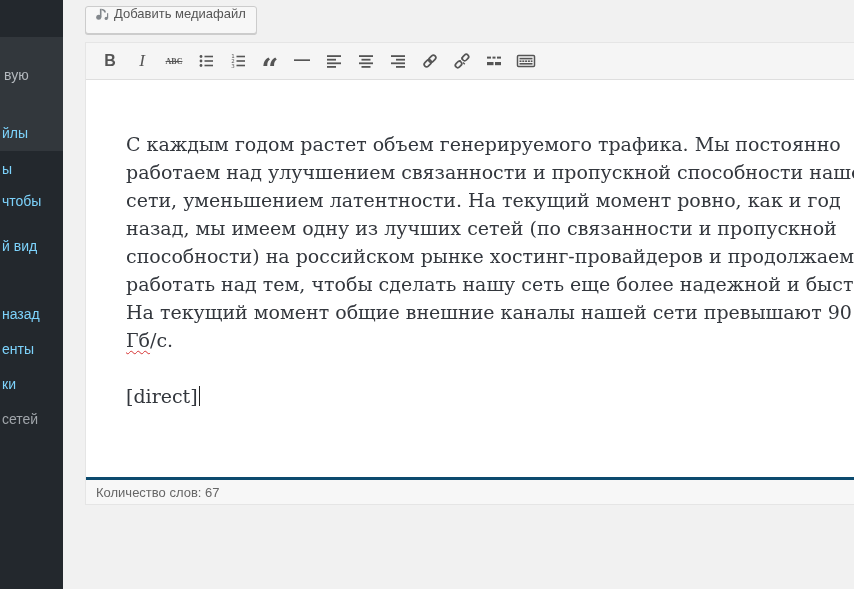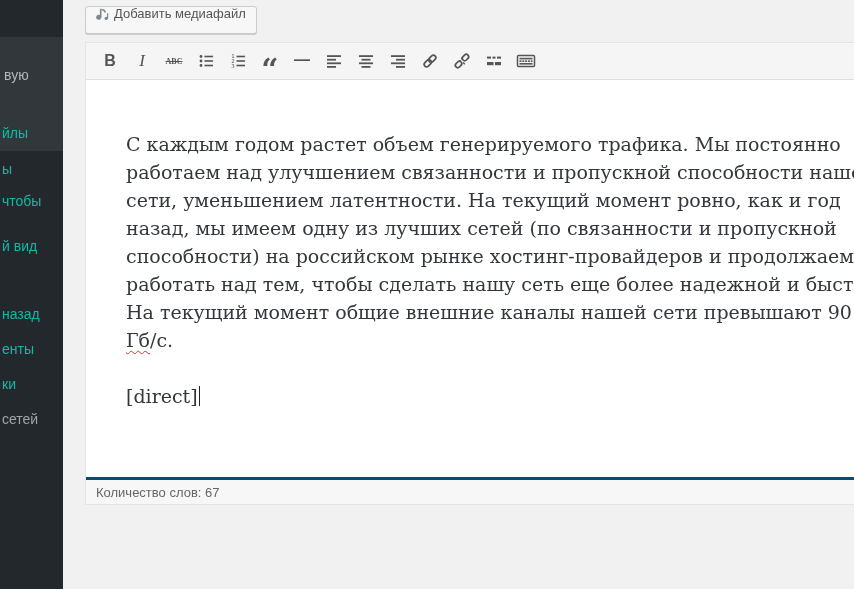--- a/index.html
+++ b/index.html
@@ -4,21 +4,21 @@
 <style>
   * { margin:0; padding:0; box-sizing:border-box; }
   html,body { width:854px; height:589px; }
   body { font-family:"Liberation Sans", sans-serif; }
   .app { position:relative; width:854px; height:589px; background:#f1f1f1; overflow:hidden; }
 
   
   .sidebar { position:absolute; left:0; top:0; width:63px; height:589px; background:#23282d; }
   .submenu-block { position:absolute; left:0; top:0; width:63px; height:114px; background:#32373c;margin-top:37px; }
   .submenu-frag { position:absolute; left:4px; top:30px; font-size:14px; color:#b4b9be; white-space:nowrap; cursor:pointer; }
-  .mi { position:absolute; left:2px; font-size:14px; color:#14b8a6; white-space:nowrap; cursor:pointer; }
+  .mi { position:absolute; left:2px; font-size:14px; color:#7dd3fc; white-space:nowrap; cursor:pointer; }
   .mi.muted { color:#a0a5aa; }
 
   
   .media-btn { position:absolute; left:85px; top:6px; height:28px; display:inline-flex; align-items:center; gap:5px;
     background:#f7f7f7; border:1px solid #ccc; border-radius:3px; padding:0 10px 13px 8px;
     font-family:"Liberation Sans", sans-serif; font-size:13px; color:#555; cursor:pointer;
     box-shadow:0 1px 0 #ccc; }
   .media-btn svg { display:block; }
 
   

